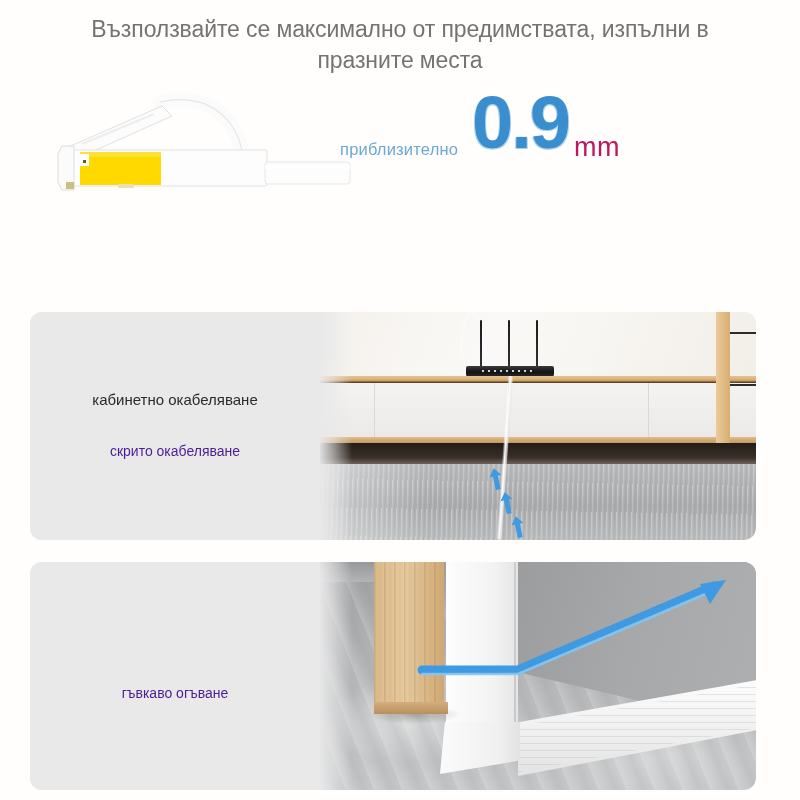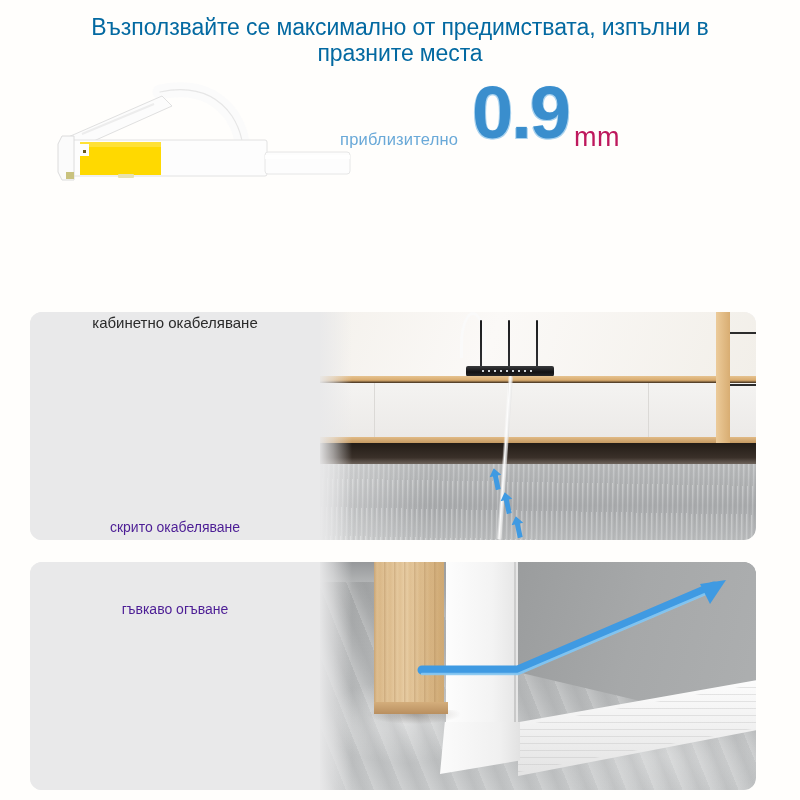--- a/index.html
+++ b/index.html
@@ -19,23 +19,23 @@
   }
 
   
   .header {
     padding-top: 14px;
     text-align: center;
   }
 
   .headline {
     font-size: 23px;
-    line-height: 26px;
+    line-height: 31px;
     font-weight: 400;
-    color: #0369a1;
+    color: #737373;
     letter-spacing: -0.1px;
     padding: 0 70px;
   }
 
   .subtext {
     margin-top: 24px;
     font-size: 12.6px;
     line-height: 21px;
     color: #6e6e6e;
     padding: 0 26px;
@@ -117,21 +117,21 @@
   .card-caption {
     position: absolute;
     left: 0;
     top: 0;
     width: 290px;
     height: 100%;
     background: #e9e9ea;
     z-index: 3;
     display: flex;
     flex-direction: column;
-    justify-content: space-between;
+    justify-content: center;
     align-items: center;
     padding: 0 20px;
   }
 
   .caption-primary {
     font-size: 15px;
     line-height: 21px;
     color: #2b2b2b;
     text-align: center;
   }

